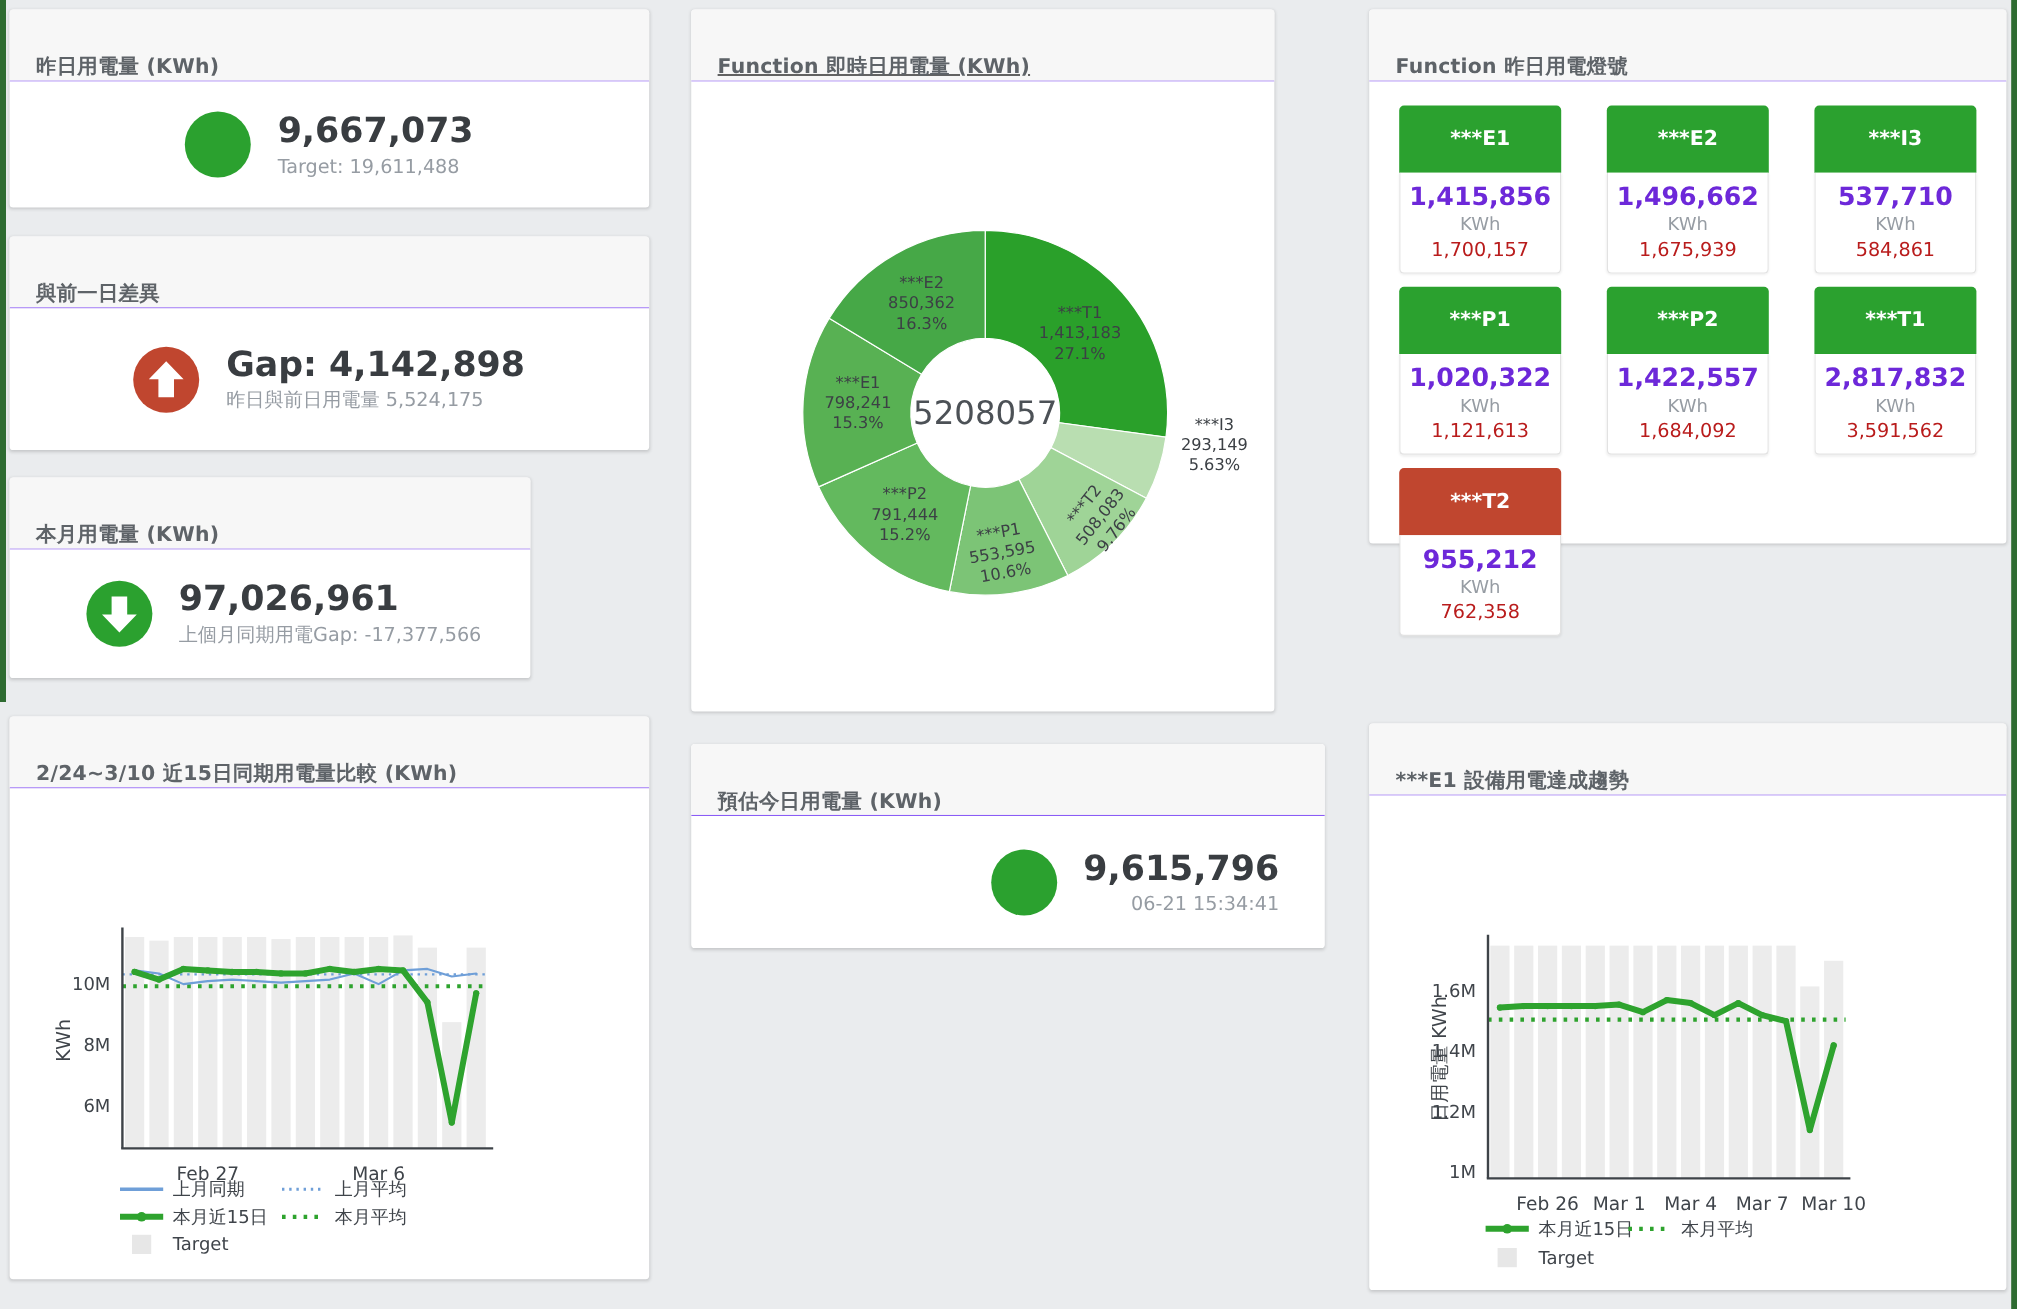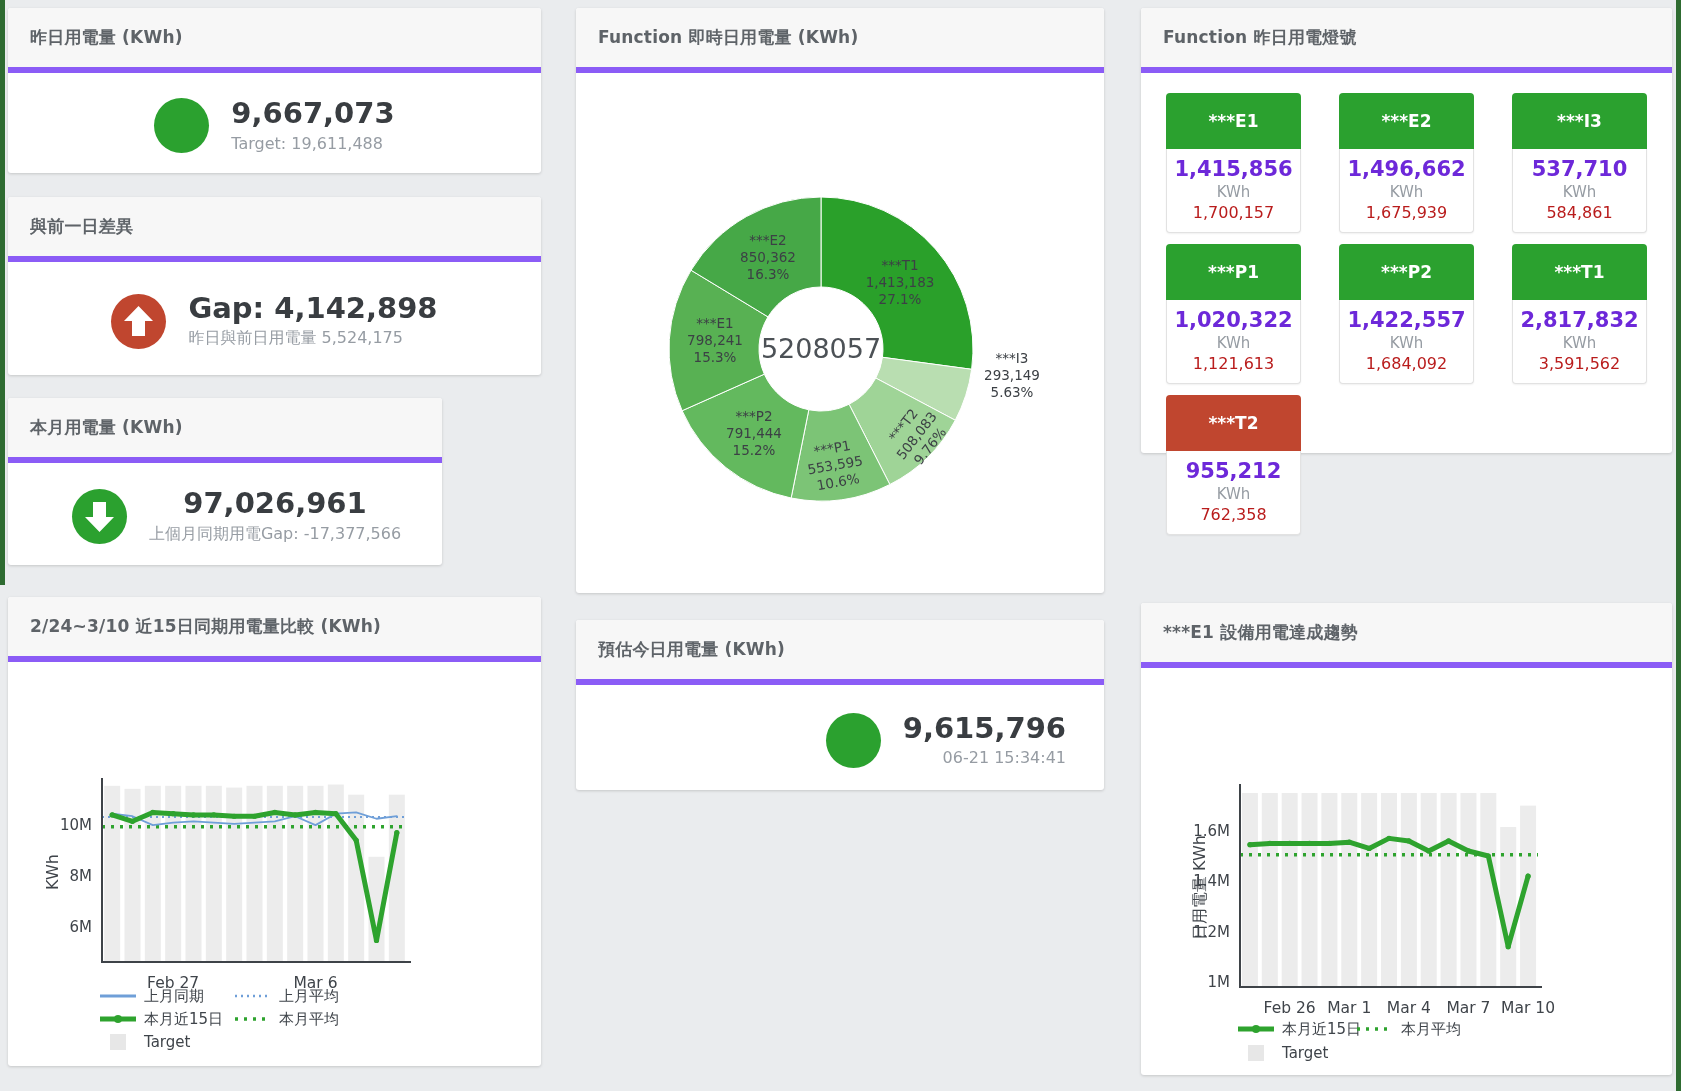--- a/index.html
+++ b/index.html
@@ -1,30 +1,30 @@
 <!DOCTYPE html>
 <html><head>
 <meta charset="utf-8">
 <style>
   html,body{margin:0;padding:0;}
   body{font-family:"DejaVu Sans","Liberation Sans",sans-serif;}
   #screen{position:relative;width:1681px;height:1091px;background:#eaecee;overflow:hidden;}
   .edge{position:absolute;top:0;background:#2e6b31;}
   .card{position:absolute;background:#ffffff;border-radius:3px;box-shadow:0 1px 3px rgba(0,0,0,.16);}
-  .card-header{height:59px;background:#f7f7f7;border-bottom:6px solid #8b5cf6;border-radius:3px 3px 0 0;display:flex;align-items:center;padding:0 22px;}
+  .card-header{height:59px;background:#f7f7f7;border-bottom:1px solid #8b5cf6;border-radius:3px 3px 0 0;display:flex;align-items:flex-end;padding:0 22px;}
   .card-title{font-size:17px;font-weight:bold;color:#5e6368;letter-spacing:.2px;}
   .card-body{position:relative;}
   .stat{display:flex;align-items:center;justify-content:center;gap:22px;height:100%;}
   .stat.right{justify-content:flex-end;padding-right:38px;}
   .stat-circle{width:55px;height:55px;border-radius:50%;flex:0 0 auto;display:flex;align-items:center;justify-content:center;}
   .stat-circle.green{background:#2ba12f;}
   .stat-circle.red{background:#c0462f;}
   .stat-text{display:flex;flex-direction:column;}
   .stat-text.rt{text-align:right;}
-  .stat-value{font-size:29px;font-weight:bold;color:#393d41;line-height:1.1;text-align:center;}
+  .stat-value{font-size:29px;font-weight:bold;color:#393d41;line-height:1.1;}
   .stat-sub{font-size:16px;color:#969ca3;margin-top:4px;}
   .tiles{position:absolute;left:25px;top:20px;display:grid;grid-template-columns:repeat(3,135px);column-gap:38px;row-gap:11px;}
   .tile-header{height:56px;border-radius:4px 4px 0 0;display:flex;align-items:center;justify-content:center;color:#fff;font-weight:bold;font-size:17px;}
   .tile-header.green{background:#2ba12f;}
   .tile-header.red{background:#c0462f;}
   .tile-body{border:1px solid #e2e2e2;border-top:none;border-radius:0 0 4px 4px;text-align:center;padding:8px 4px 10px;background:#fff;box-shadow:0 1px 2px rgba(0,0,0,.06);}
   .tile-value{font-size:21px;font-weight:bold;color:#6d28d9;}
   .tile-unit{font-size:15px;color:#969ca3;margin-top:2px;}
   .tile-target{font-size:16px;color:#b91c1c;margin-top:2px;}
   svg{display:block;}
@@ -145,21 +145,21 @@
           <circle cx="110" cy="357" r="4" fill="#2ea32e"></circle>
           <text x="136" y="362" font-size="15" fill="#3f444a">本月近15日</text>
           <line x1="227" y1="357" x2="263" y2="357" stroke="#2ea32e" stroke-width="3.5" stroke-dasharray="3 6"></line>
           <text x="271" y="362" font-size="15" fill="#3f444a">本月平均</text>
           <rect x="102" y="372" width="16" height="16" fill="#e7e7e7"></rect>
           <text x="136" y="385" font-size="15" fill="#3f444a">Target</text>
         </svg>
     </div>
   </div>
 
-  <div class="card" style="left:576px;top:8px;width:528px;height:585px;">
+  <div class="card" style="left:576px;top:8px;width:486px;height:585px;text-decoration:underline;">
     <div class="card-header">
       <span class="card-title">Function 即時日用電量 (KWh)</span>
     </div>
     <div class="card-body" style="height:525px;">
       <svg id="donut-svg" width="528" height="525">
           <path d="M245,124 A152,152 0 0 1 395.63498876800065,296.3248655312724 L306.44321910273715,284.2904056772295 A62,62 0 0 0 245,214 Z" fill="#2aa02a" stroke="#ffffff" stroke-width="1"></path>
           <path d="M395.63498876800065,296.3248655312724 A152,152 0 0 1 379.27283522017404,347.23767066612993 L299.76918278717625,305.05747092960564 A62,62 0 0 0 306.44321910273715,284.2904056772295 Z" fill="#b9deb1" stroke="#ffffff" stroke-width="1"></path>
           <path d="M379.27283522017404,347.23767066612993 A152,152 0 0 1 313.8446228049138,411.5153788721012 L273.08135930200433,331.2760098030939 A62,62 0 0 0 299.76918278717625,305.05747092960564 Z" fill="#9fd497" stroke="#ffffff" stroke-width="1"></path>
           <path d="M313.8446228049138,411.5153788721012 A152,152 0 0 1 215.12513313512122,425.0352050013881 L232.81419904195735,336.7906757242504 A62,62 0 0 0 273.08135930200433,331.2760098030939 Z" fill="#7cc476" stroke="#ffffff" stroke-width="1"></path>
           <path d="M215.12513313512122,425.0352050013881 A152,152 0 0 1 106.09525415851306,337.7209168978549 L188.34148524886717,301.17563715570395 A62,62 0 0 0 232.81419904195735,336.7906757242504 Z" fill="#63b95e" stroke="#ffffff" stroke-width="1"></path>

